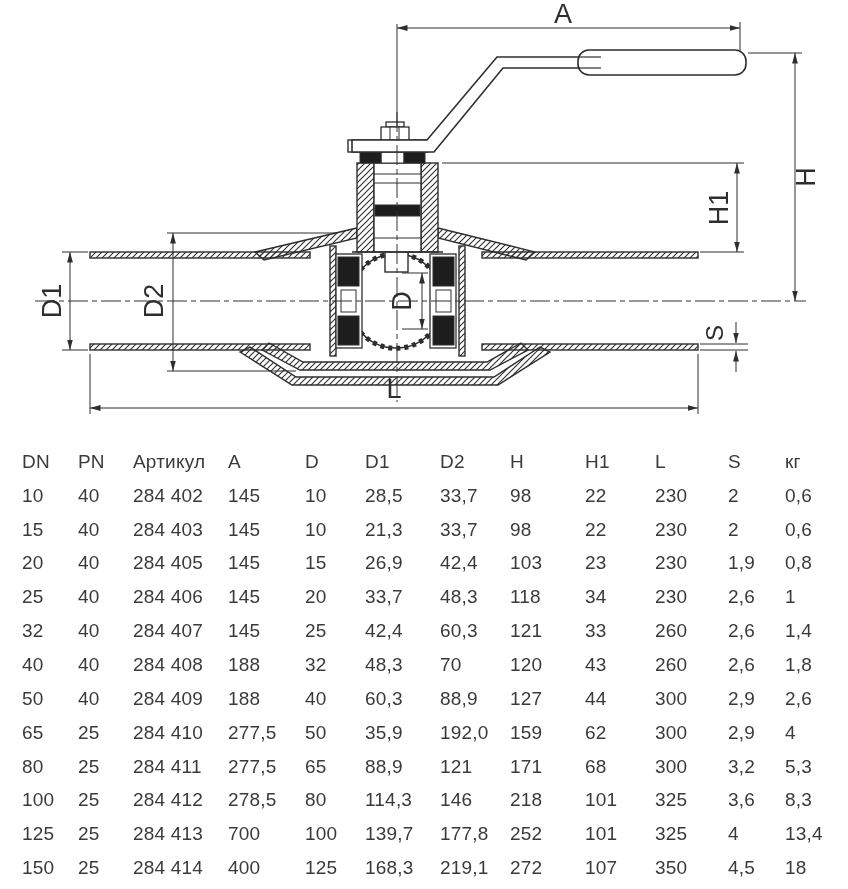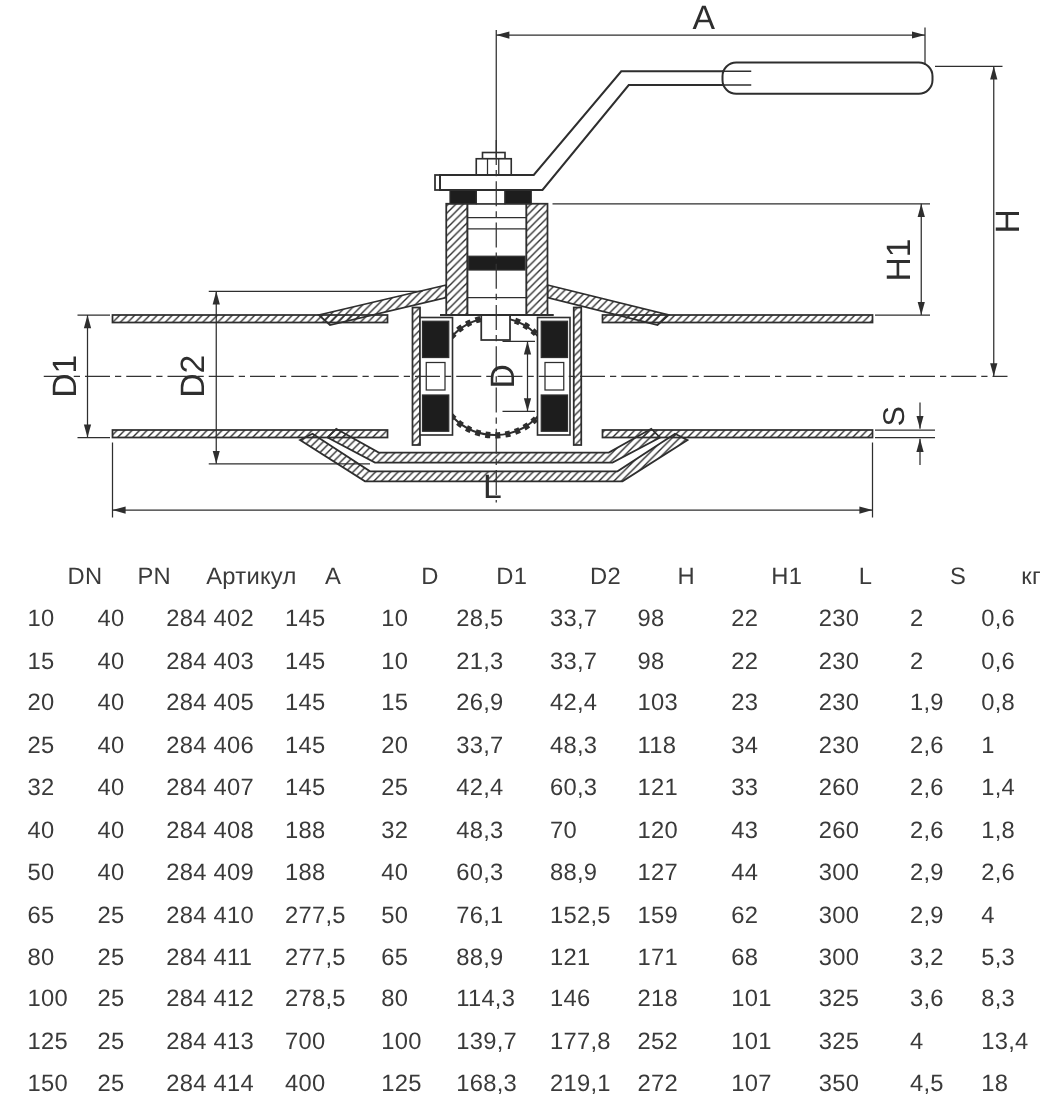--- a/index.html
+++ b/index.html
@@ -5,21 +5,21 @@
   html,body{margin:0;padding:0;background:#ffffff;}
   .stage{position:relative;width:848px;height:889px;background:#fff;overflow:hidden;
          font-family:"Liberation Sans",sans-serif;}
   .drawing{position:absolute;left:0;top:0;}
   .dim-label{font-family:"Liberation Sans",sans-serif;font-size:27px;fill:#2e2e2e;}
   .dim-label-s{font-family:"Liberation Sans",sans-serif;font-size:24px;fill:#2e2e2e;}
   .spec-table{position:absolute;left:22px;top:445px;display:grid;
       grid-template-columns:56px 55px 95px 77px 60px 75px 70px 75px 70px 73px 57px 63px;
       grid-auto-rows:33.85px;align-items:center;
       font-size:19px;color:#3a3a3a;letter-spacing:0.2px;}
-  .spec-table .th{color:#3a3a3a;margin-left:32px;}
+  .spec-table .th{color:#3a3a3a;}
   .spec-table .td{color:#3a3a3a;}
 </style>
 </head>
 <body>
 
 <div class="stage">
 
   <svg class="drawing" width="848" height="440" viewBox="0 0 848 440">
     <defs>
       <pattern id="hatch" width="6" height="6" patternUnits="userSpaceOnUse">
@@ -246,22 +246,22 @@
       <div class="td">127</div>
       <div class="td">44</div>
       <div class="td">300</div>
       <div class="td">2,9</div>
       <div class="td">2,6</div>
       <div class="td">65</div>
       <div class="td">25</div>
       <div class="td">284 410</div>
       <div class="td">277,5</div>
       <div class="td">50</div>
-      <div class="td">76,1</div>
-      <div class="td">152,5</div>
+      <div class="td">35,9</div>
+      <div class="td">192,0</div>
       <div class="td">159</div>
       <div class="td">62</div>
       <div class="td">300</div>
       <div class="td">2,9</div>
       <div class="td">4</div>
       <div class="td">80</div>
       <div class="td">25</div>
       <div class="td">284 411</div>
       <div class="td">277,5</div>
       <div class="td">65</div>

